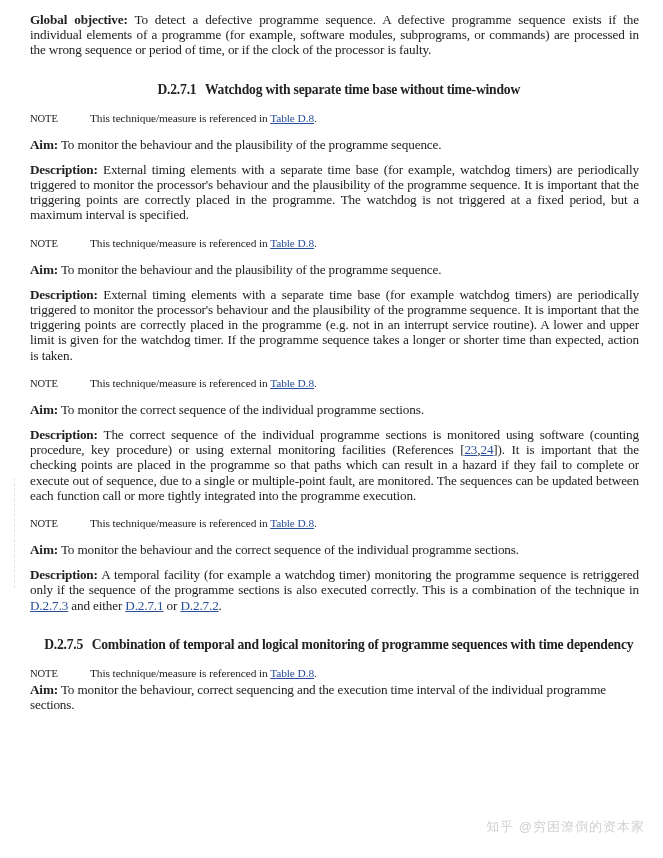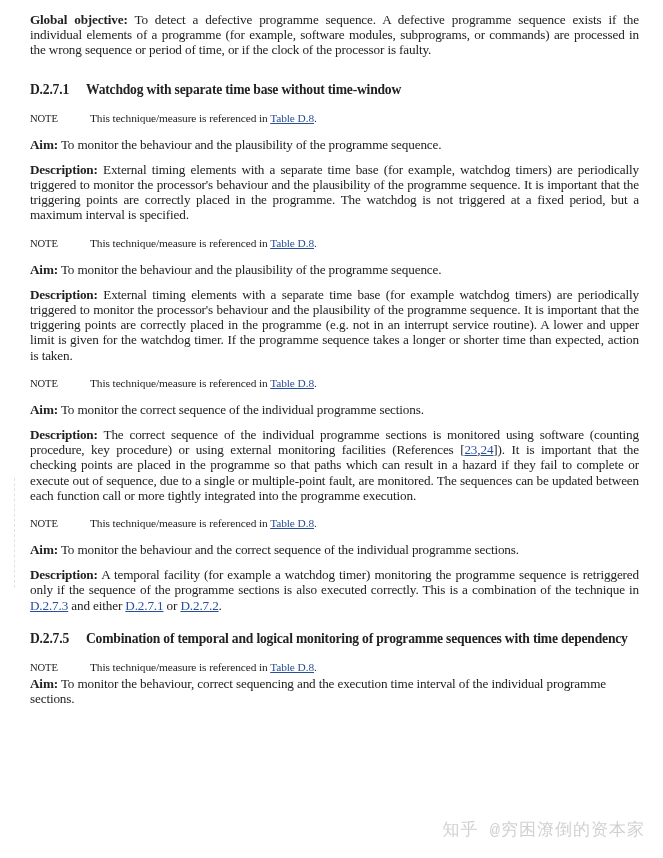--- a/index.html
+++ b/index.html
@@ -10,28 +10,29 @@
   }
   .page { position: absolute; left: 30px; top: 12px; width: 609px; }
   .p {
     font-size: 13.2px; line-height: 15.2px; margin: 0; text-align: justify;
     letter-spacing: -0.15px;
   }
   .b { font-weight: bold; }
   .h {
     font-size: 13.6px; font-weight: bold; line-height: 16px; margin: 0;
     letter-spacing: -0.2px;
+    text-align: center;
   }
   .h .num { display: inline-block; width: 56px; }
   .note { font-size: 11.4px; line-height: 14px; margin: 0; letter-spacing: -0.1px; }
   .note .lab { font-family: Liberation Serif, serif; font-size: 10.6px; display: inline-block; width: 60px; }
   a, .lnk { color: #2a4f9a; text-decoration: underline; cursor: pointer; }
   .watermark {
-    position: absolute; right: 18px; top: 818px; font-family: Liberation Mono, monospace;
-    font-size: 17px; color: rgba(170,170,170,0.55); letter-spacing: 1px;
+    position: absolute; right: 18px; top: 818px; font-family: Liberation Sans, sans-serif;
+    font-size: 13px; color: rgba(170,170,170,0.55); letter-spacing: 1px;
   }
   .sidemark { position: absolute; left: 14px; top: 478px; width: 1px; height: 110px;
     border-left: 1px dashed #e2e2e2; }
 </style>
 </head>
 <body>
 
 <div class="sidemark"></div>
 
 <div class="page">
@@ -48,18 +49,18 @@
   <p class="p" style="margin-top:10px"><span class="b">Description:</span><span> External timing elements with a separate time base (for example watchdog timers) are periodically triggered to monitor the processor's behaviour and the plausibility of the programme sequence. It is important that the triggering points are correctly placed in the programme (e.g. not in an interrupt service routine). A lower and upper limit is given for the watchdog timer. If the programme sequence takes a longer or shorter time than expected, action is taken.</span></p>
 
   <p class="note" style="margin-top:13px"><span class="lab">NOTE</span><span>This technique/measure is referenced in </span><a>Table D.8</a>.</p>
   <p class="p" style="margin-top:11px"><span class="b">Aim:</span><span> To monitor the correct sequence of the individual programme sections.</span></p>
   <p class="p" style="margin-top:10px"><span class="b">Description:</span><span> The correct sequence of the individual programme sections is monitored using software (counting procedure, key procedure) or using external monitoring facilities (References [</span><a>23</a><span>,</span><a>24</a><span>]). It is important that the checking points are placed in the programme so that paths which can result in a hazard if they fail to complete or execute out of sequence, due to a single or multiple-point fault, are monitored. The sequences can be updated between each function call or more tightly integrated into the programme execution.</span></p>
 
   <p class="note" style="margin-top:13px"><span class="lab">NOTE</span><span>This technique/measure is referenced in </span><a>Table D.8</a>.</p>
   <p class="p" style="margin-top:11px"><span class="b">Aim:</span><span> To monitor the behaviour and the correct sequence of the individual programme sections.</span></p>
   <p class="p" style="margin-top:10px"><span class="b">Description:</span><span> A temporal facility (for example a watchdog timer) monitoring the programme sequence is retriggered only if the sequence of the programme sections is also executed correctly. This is a combination of the technique in </span><a>D.2.7.3</a><span> and either </span><a>D.2.7.1</a><span> or </span><a>D.2.7.2</a><span>.</span></p>
 
-  <p class="h" style="margin-top:18px"><span class="num">D.2.7.5</span><span>Combination of temporal and logical monitoring of programme sequences with time dependency</span></p>
+  <p class="h" style="margin-top:24px"><span class="num">D.2.7.5</span><span>Combination of temporal and logical monitoring of programme sequences with time dependency</span></p>
   <p class="note" style="margin-top:13px"><span class="lab">NOTE</span><span>This technique/measure is referenced in </span><a>Table D.8</a>.</p>
   <p class="p" style="margin-top:1px; text-align:left"><span class="b">Aim:</span><span> To monitor the behaviour, correct sequencing and the execution time interval of the individual programme sections.</span></p>
 </div>
 
 <div class="watermark">知乎 @穷困潦倒的资本家</div>
 
 </body></html>

